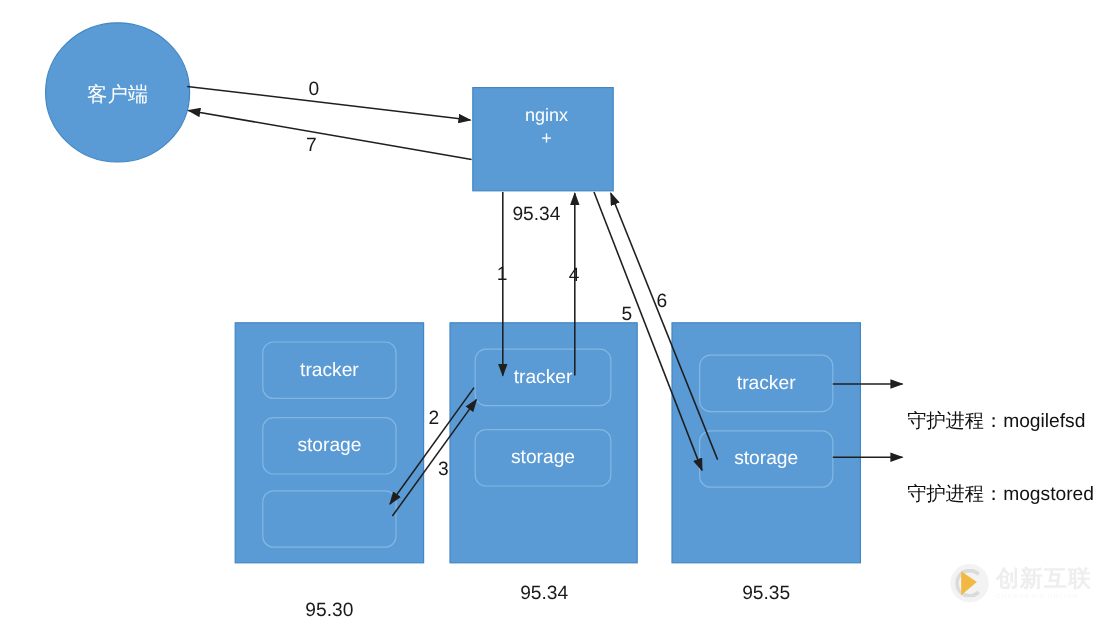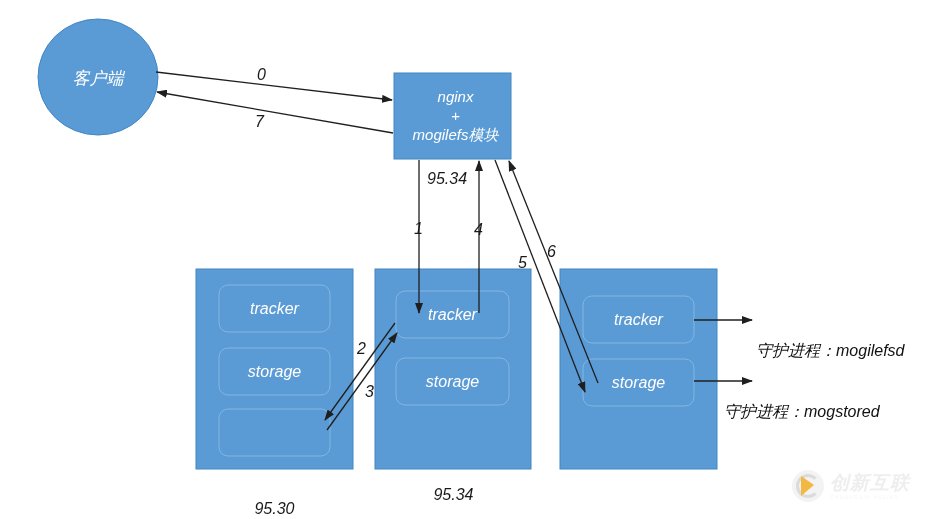--- a/index.html
+++ b/index.html
@@ -9,21 +9,20 @@
   }
   body {
     font-family: "Liberation Sans", "DejaVu Sans", sans-serif;
   }
   #canvas {
     position: relative;
     width: 932px;
     height: 519px;
     background: #ffffff;
     overflow: hidden;
-    font-style: italic;
   }
   svg.layer {
     position: absolute;
     left: 0;
     top: 0;
     width: 932px;
     height: 519px;
   }
   svg.shapes { z-index: 1; }
   svg.arrows { z-index: 2; }
@@ -179,21 +178,20 @@
 
     <line x1="694" y1="320" x2="752" y2="320" stroke="#1F1F1F" stroke-width="1.3" marker-end="url(#ah)"></line>
     <line x1="694" y1="381" x2="752" y2="381" stroke="#1F1F1F" stroke-width="1.3" marker-end="url(#ah)"></line>
   </svg>
 
   <div class="node-label client-label" style="left:38px; top:68px; width:120px;">客户端</div>
 
   <div class="node-label nginx-label" style="left:394px; top:88px; width:123px;">
     <div>nginx</div>
     <div>+</div>
-    <div>mogilefs模块</div>
   </div>
 
   <div class="node-label inner-label" style="left:219px; top:299px; width:111px;">tracker</div>
   <div class="node-label inner-label" style="left:219px; top:362px; width:111px;">storage</div>
 
   <div class="node-label inner-label" style="left:396px; top:305px; width:113px;">tracker</div>
   <div class="node-label inner-label" style="left:396px; top:372px; width:113px;">storage</div>
 
   <div class="node-label inner-label" style="left:583px; top:310px; width:111px;">tracker</div>
   <div class="node-label inner-label" style="left:583px; top:373px; width:111px;">storage</div>
@@ -203,23 +201,24 @@
   <div class="edge-label" style="left:427px; top:170px;">95.34</div>
   <div class="edge-label" style="left:414px; top:220px;">1</div>
   <div class="edge-label" style="left:474px; top:221px;">4</div>
   <div class="edge-label" style="left:357px; top:340px;">2</div>
   <div class="edge-label" style="left:365px; top:383px;">3</div>
   <div class="edge-label" style="left:518px; top:254px;">5</div>
   <div class="edge-label" style="left:547px; top:243px;">6</div>
 
   <div class="ip-label" style="left:212px; top:500px; width:125px;">95.30</div>
   <div class="ip-label" style="left:391px; top:486px; width:125px;">95.34</div>
+  <div class="ip-label" style="left:576px; top:486px; width:125px;">95.35</div>
 
   <div class="daemon-label cjk" style="left:756px; top:309px;">守护进程：mogilefsd</div>
-  <div class="daemon-label cjk" style="left:724px; top:370px;">守护进程：mogstored</div>
+  <div class="daemon-label cjk" style="left:756px; top:370px;">守护进程：mogstored</div>
 
   <div id="watermark">
     <div class="mark">
       <div class="ring"></div>
       <div class="bolt"></div>
     </div>
     <div class="wm-text">
       <div class="wm-main">创新互联</div>
       <div class="wm-sub">CHUANGXIN HULIAN</div>
     </div>

